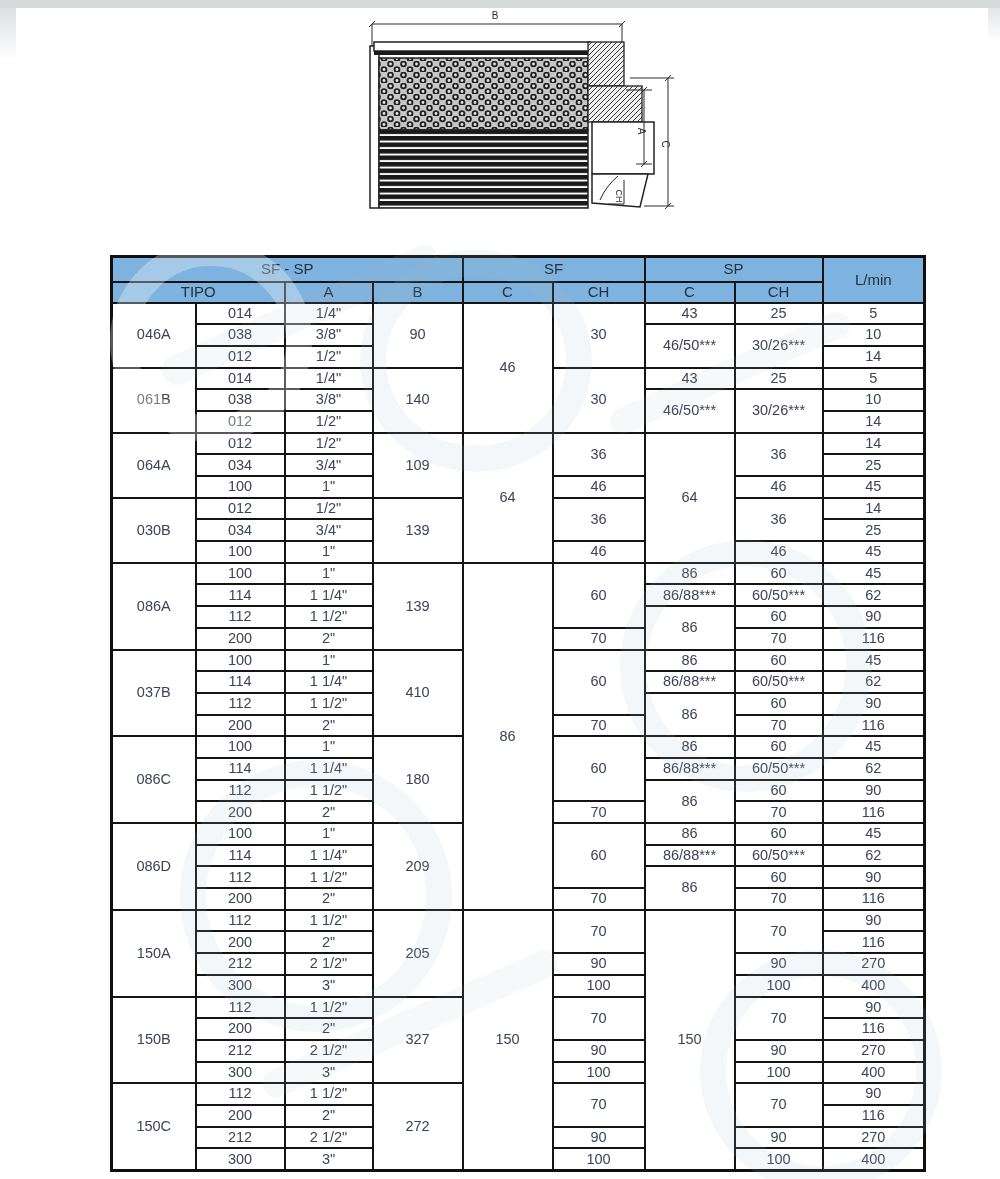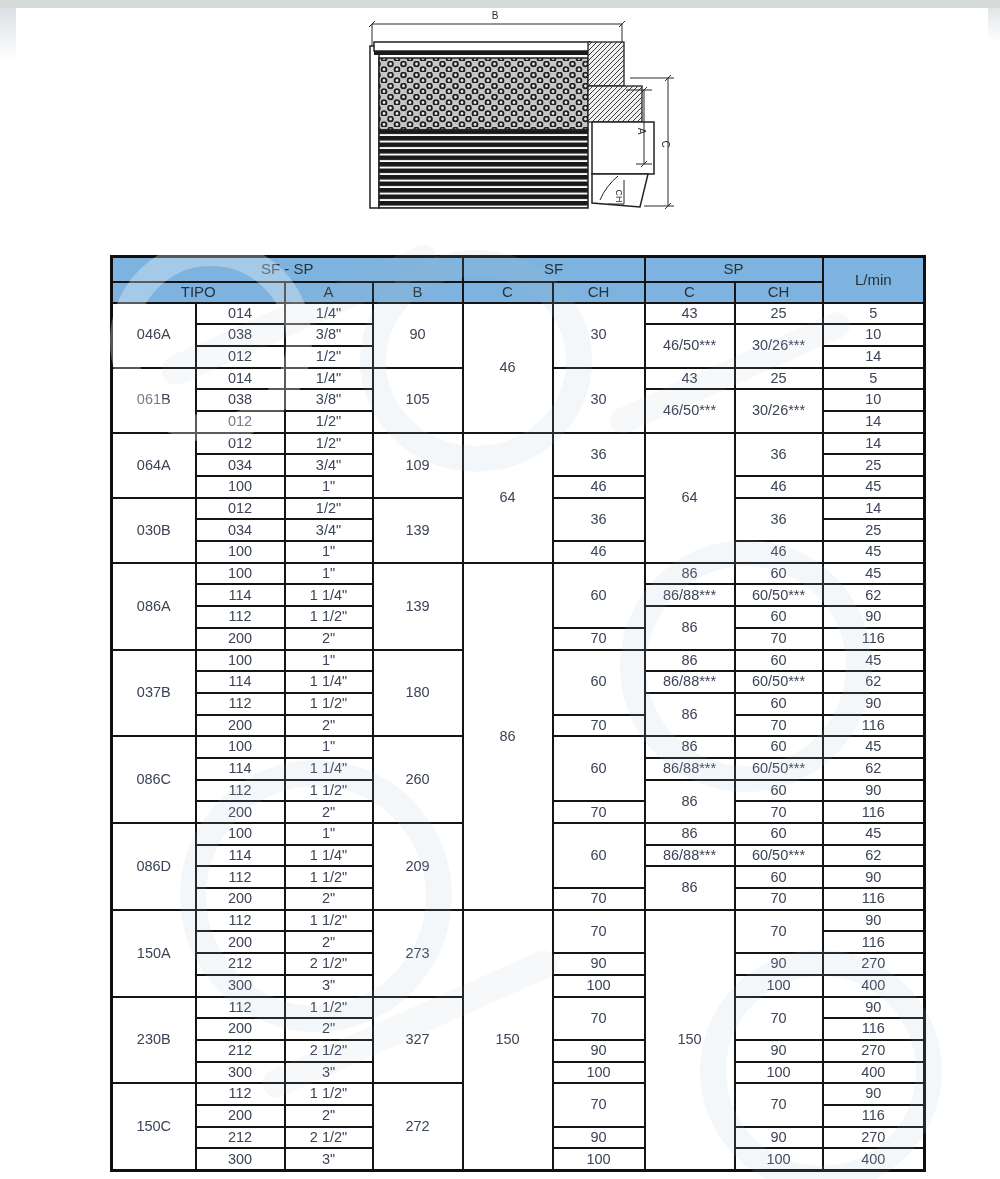--- a/index.html
+++ b/index.html
@@ -169,21 +169,21 @@
         </tr>
         <tr>
           <td>012</td>
           <td>1/2"</td>
           <td>14</td>
         </tr>
         <tr>
           <td rowspan="3">061B</td>
           <td>014</td>
           <td>1/4"</td>
-          <td rowspan="3">105</td>
+          <td rowspan="3">140</td>
           <td rowspan="3">30</td>
           <td>43</td>
           <td>25</td>
           <td>5</td>
         </tr>
         <tr>
           <td>038</td>
           <td>3/8"</td>
           <td rowspan="2">46/50***</td>
           <td rowspan="2">30/26***</td>
@@ -267,21 +267,21 @@
           <td>200</td>
           <td>2"</td>
           <td>70</td>
           <td>70</td>
           <td>116</td>
         </tr>
         <tr>
           <td rowspan="4">037B</td>
           <td>100</td>
           <td>1"</td>
-          <td rowspan="4">180</td>
+          <td rowspan="4">410</td>
           <td rowspan="3">60</td>
           <td>86</td>
           <td>60</td>
           <td>45</td>
         </tr>
         <tr>
           <td>114</td>
           <td>1 1/4"</td>
           <td>86/88***</td>
           <td>60/50***</td>
@@ -298,21 +298,21 @@
           <td>200</td>
           <td>2"</td>
           <td>70</td>
           <td>70</td>
           <td>116</td>
         </tr>
         <tr>
           <td rowspan="4">086C</td>
           <td>100</td>
           <td>1"</td>
-          <td rowspan="4">260</td>
+          <td rowspan="4">180</td>
           <td rowspan="3">60</td>
           <td>86</td>
           <td>60</td>
           <td>45</td>
         </tr>
         <tr>
           <td>114</td>
           <td>1 1/4"</td>
           <td>86/88***</td>
           <td>60/50***</td>
@@ -360,21 +360,21 @@
           <td>200</td>
           <td>2"</td>
           <td>70</td>
           <td>70</td>
           <td>116</td>
         </tr>
         <tr>
           <td rowspan="4">150A</td>
           <td>112</td>
           <td>1 1/2"</td>
-          <td rowspan="4">273</td>
+          <td rowspan="4">205</td>
           <td rowspan="12">150</td>
           <td rowspan="2">70</td>
           <td rowspan="12">150</td>
           <td rowspan="2">70</td>
           <td>90</td>
         </tr>
         <tr>
           <td>200</td>
           <td>2"</td>
           <td>116</td>
@@ -387,21 +387,21 @@
           <td>270</td>
         </tr>
         <tr>
           <td>300</td>
           <td>3"</td>
           <td>100</td>
           <td>100</td>
           <td>400</td>
         </tr>
         <tr>
-          <td rowspan="4">230B</td>
+          <td rowspan="4">150B</td>
           <td>112</td>
           <td>1 1/2"</td>
           <td rowspan="4">327</td>
           <td rowspan="2">70</td>
           <td rowspan="2">70</td>
           <td>90</td>
         </tr>
         <tr>
           <td>200</td>
           <td>2"</td>

